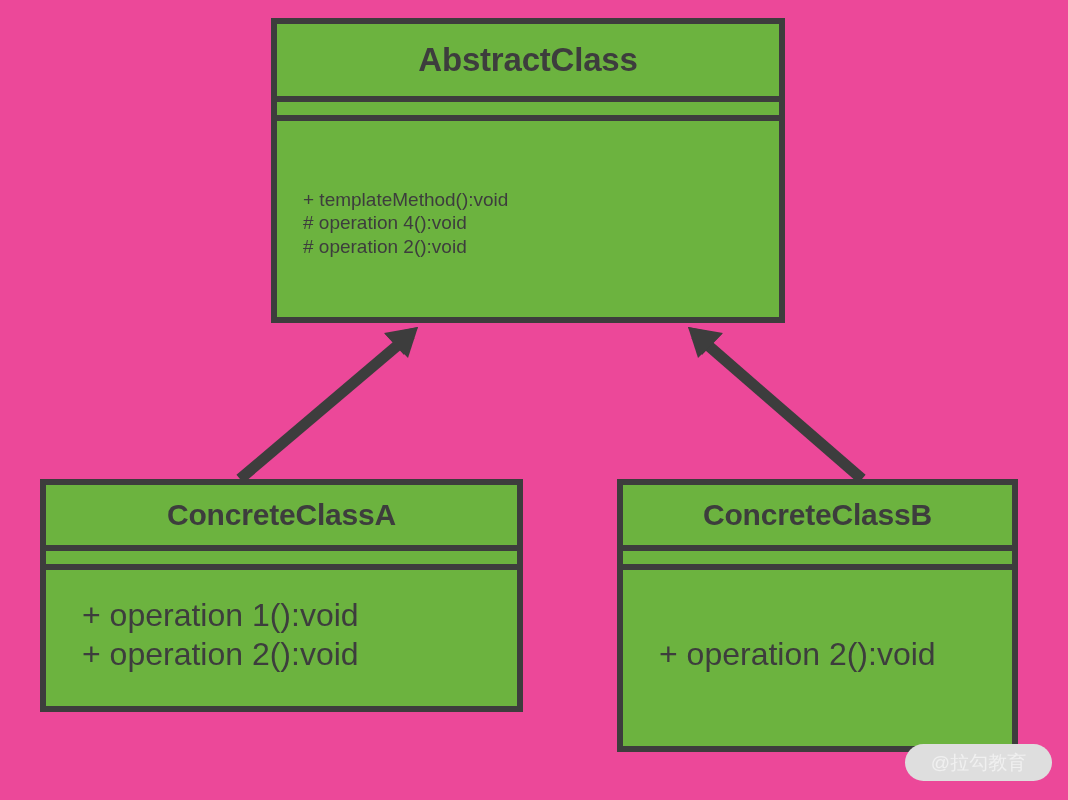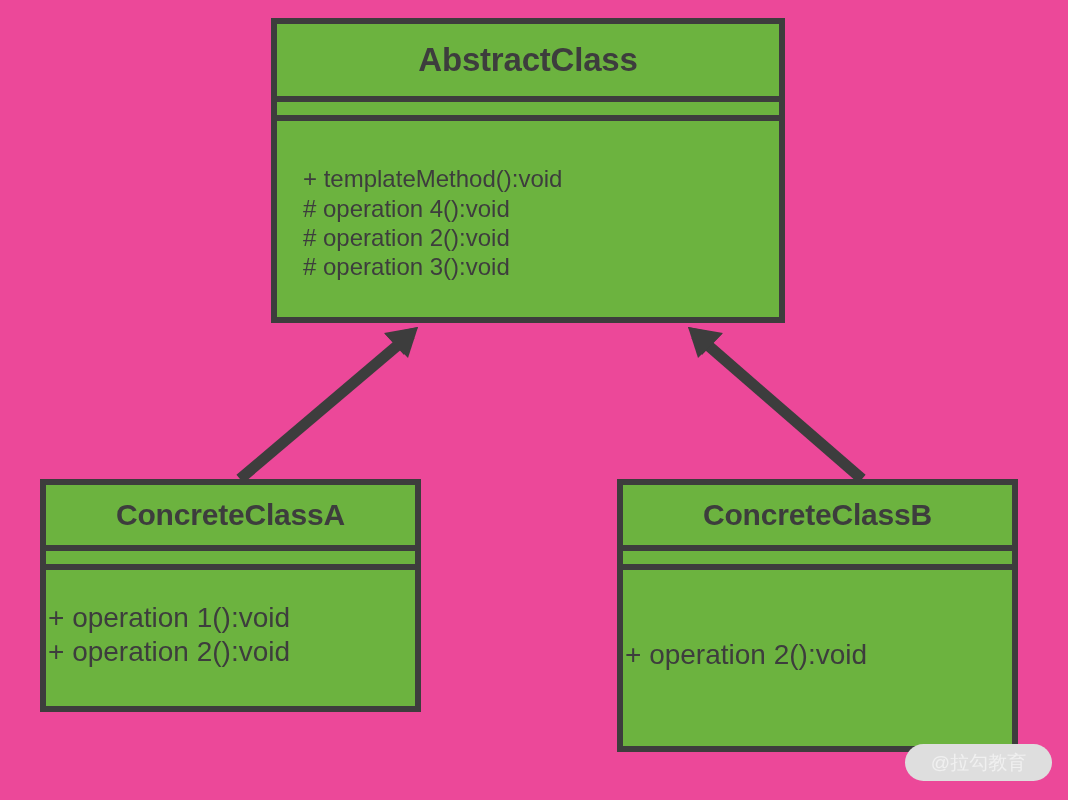--- a/index.html
+++ b/index.html
@@ -76,40 +76,40 @@
   #abstract-class .uml-title {
     height: 72px;
     font-size: 33px;
   }
   #abstract-class .uml-attrs {
     height: 13px;
   }
   #abstract-class .uml-methods {
     flex: 1 1 auto;
     padding: 8px 0 0 26px;
-    font-size: 24px;
+    font-size: 19px;
   }
 
   
   .concrete .uml-title {
     height: 60px;
     font-size: 30px;
   }
   .concrete .uml-attrs {
     height: 13px;
   }
   .concrete .uml-methods {
     flex: 1 1 auto;
-    padding: 0 0 6px 2px;
-    font-size: 28px;
+    padding: 0 0 6px 36px;
+    font-size: 32px;
   }
   #concrete-class-a {
     left: 40px;
     top: 479px;
-    width: 381px;
+    width: 483px;
     height: 233px;
   }
   #concrete-class-b {
     left: 617px;
     top: 479px;
     width: 401px;
     height: 273px;
   }
 
   
@@ -150,21 +150,20 @@
     </g>
   </svg>
 
   <div class="uml-class" id="abstract-class">
     <div class="uml-compartment uml-title">AbstractClass</div>
     <div class="uml-compartment uml-attrs"></div>
     <div class="uml-compartment uml-methods">
       <div class="uml-method">+ templateMethod():void</div>
       <div class="uml-method"># operation 4():void</div>
       <div class="uml-method"># operation 2():void</div>
-      <div class="uml-method"># operation 3():void</div>
     </div>
   </div>
 
   <div class="uml-class concrete" id="concrete-class-a">
     <div class="uml-compartment uml-title">ConcreteClassA</div>
     <div class="uml-compartment uml-attrs"></div>
     <div class="uml-compartment uml-methods">
       <div class="uml-method">+ operation 1():void</div>
       <div class="uml-method">+ operation 2():void</div>
     </div>

